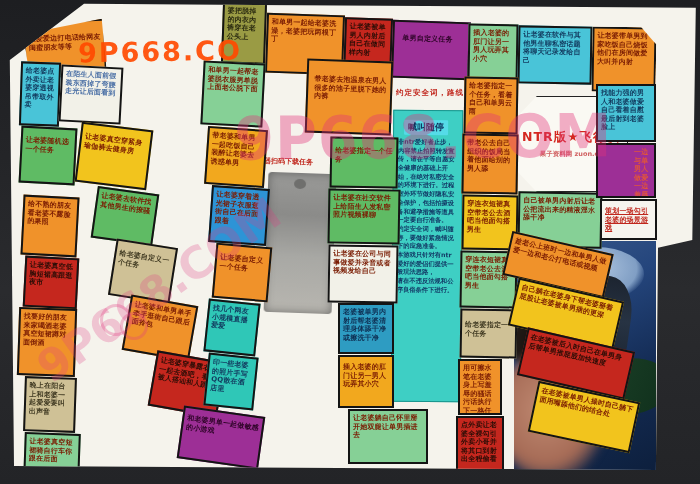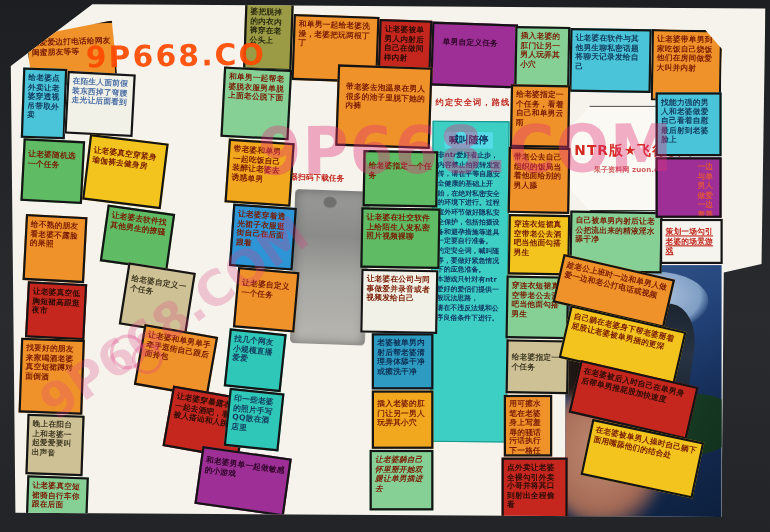--- a/index.html
+++ b/index.html
@@ -58,28 +58,28 @@
   .pos-c3{left:210px;top:187px;width:58px;height:57px;transform:rotate(4deg);}
   .pos-c4{left:214px;top:245px;width:56px;height:55px;transform:rotate(5deg);padding-top:8px;}
   .pos-c5{left:206px;top:301px;width:52px;height:53px;transform:rotate(6deg);}
   .pos-c6{left:206px;top:355px;width:50px;height:53px;transform:rotate(6deg);}
   .pos-d0{left:306px;top:60px;width:86px;height:74px;transform:rotate(2deg);padding-top:14px;padding-left:6px;}
   .pos-d1{left:330px;top:137px;width:68px;height:51px;transform:rotate(1deg);padding-top:8px;}
   .pos-d2{left:328px;top:189px;width:72px;height:55px;transform:rotate(1deg);}
   .pos-d3{left:328px;top:245px;width:70px;height:58px;transform:rotate(1deg);}
   .pos-d4{left:338px;top:303px;width:56px;height:51px;}
   .pos-d5{left:338px;top:355px;width:56px;height:53px;padding-top:6px;}
-  .pos-d6{left:336px;top:409px;width:58px;height:55px;font-style:italic;}
+  .pos-d6{left:348px;top:409px;width:80px;height:55px;}
   .pos-e0{left:464px;top:77px;width:54px;height:57px;transform:rotate(1deg);}
   .pos-e1{left:462px;top:134px;width:56px;height:60px;transform:rotate(1deg);}
   .pos-e2{left:462px;top:195px;width:56px;height:55px;transform:rotate(1deg);}
   .pos-e3{left:460px;top:251px;width:57px;height:57px;transform:rotate(1deg);}
   .pos-e4{left:460px;top:309px;width:57px;height:49px;transform:rotate(1deg);padding-top:10px;}
   .pos-e5{left:458px;top:359px;width:44px;height:56px;font-family:Liberation Mono, monospace;}
-  .pos-e6{left:456px;top:416px;width:60px;height:56px;}
+  .pos-e6{left:456px;top:416px;width:48px;height:56px;}
   .pos-f1{left:518px;top:192px;width:84px;height:56px;transform:rotate(1deg);}
   .pos-g1{left:596px;top:84px;width:60px;height:58px;}
   .pos-g2{left:596px;top:143px;width:60px;height:55px;}
   .pos-g3{left:600px;top:199px;width:57px;height:41px;padding-top:6px;text-decoration:underline;}
   .pos-p1{left:506px;top:242px;width:104px;height:45px;transform:rotate(13deg);}
   .pos-p2{left:512px;top:289px;width:108px;height:49px;transform:rotate(13deg);}
   .pos-p3{left:521px;top:339px;width:110px;height:49px;transform:rotate(13deg);}
   .pos-p4{left:532px;top:391px;width:104px;height:52px;transform:rotate(12deg);}
   
   .rules{position:absolute;left:392px;top:110px;width:70px;height:292px;background:#3ecfc4;

